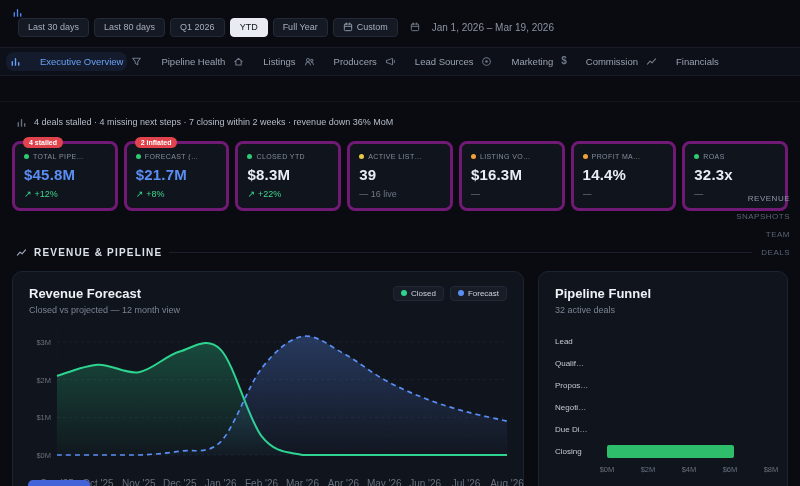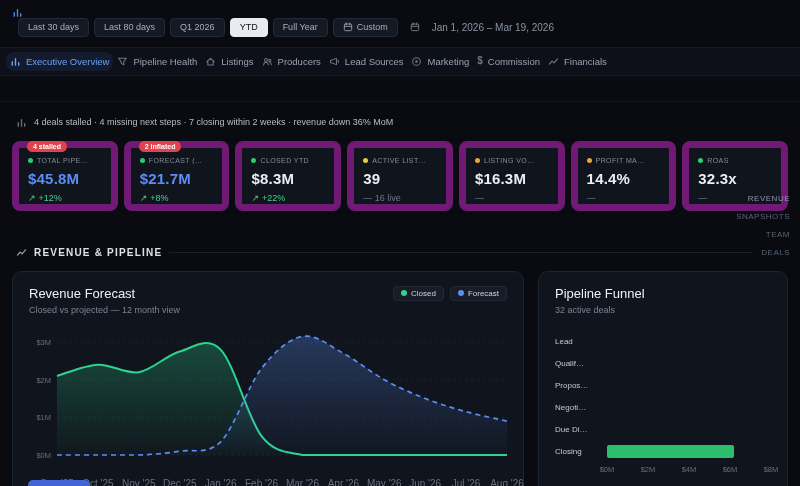--- a/index.html
+++ b/index.html
@@ -12,33 +12,33 @@
   .fbtn{display:inline-flex;align-items:center;gap:4px;background:#151924;border:1px solid #232a38;
         color:#a6aebc;font-size:9px;font-family:inherit;padding:3px 9px;border-radius:4px;
         line-height:1.2;white-space:nowrap;cursor:pointer}
   .fbtn.active{background:#e8ebf2;border-color:#e8ebf2;color:#11141b;font-weight:normal}
   .fbtn .ic{display:inline-flex;color:#8b93a3}
   .daterange{display:flex;align-items:flex-start;gap:12px;font-size:10px;color:#8b93a3;white-space:nowrap}
   .daterange .ic{display:inline-flex;color:#6d7684}
 
   .tabs{margin-top:10px;height:27px;display:flex;align-items:center;padding:0 6px;background:#0d1018;
         border-top:1px solid #161b26;border-bottom:1px solid #161b26;overflow:hidden;white-space:nowrap}
-  .tab{display:inline-flex;align-items:center;gap:5px;padding:4px 4px;font-size:9.5px;color:#99a2b1;
+  .tab{display:inline-flex;align-items:center;gap:19px;padding:4px 4px;font-size:9.5px;color:#99a2b1;
        background:none;border:none;font-family:inherit;cursor:pointer;border-radius:8px;flex:0 0 auto}
   .tab .ic{display:inline-flex;color:#6e7787}
   .tab.active{color:#6aa2f7;background:rgba(74,130,240,.10)}
   .tab.active .ic{color:#6aa2f7}
   .txt-ic{font-size:10px;font-weight:bold;line-height:1}
 
   .subdivider{margin-top:25px;border-top:1px solid #12161f}
   .alert{display:flex;align-items:center;gap:7px;padding:0 16px;margin-top:15px;font-size:9px;color:#b6bdca}
   .alert .ic{display:inline-flex;color:#67707f}
 
   .kpis{display:flex;gap:6px;padding:0 12px;margin-top:13px}
-  .kpi{position:relative;flex:1 1 0;min-width:0;background:#10141c;border:7px solid #701a75;border-radius:8px;
+  .kpi{position:relative;flex:1 1 0;min-width:0;background:#10141c;border:3px solid #701a75;border-radius:8px;
        padding:9px 9px 8px;height:70px;box-sizing:border-box;cursor:pointer}
   .badge{position:absolute;top:-7px;left:8px;background:#e0434b;color:#fff;font-size:7px;font-weight:bold;
          padding:2px 6px;border-radius:999px;white-space:nowrap}
   .krow{display:flex;align-items:center;gap:4px;min-width:0}
   .dot{width:5px;height:5px;border-radius:50%;flex:0 0 auto}
   .klabel{font-size:7px;letter-spacing:.4px;color:#848d9d;white-space:nowrap;overflow:hidden;text-overflow:ellipsis}
   .kval{margin-top:6px;font-size:15px;font-weight:bold;color:#e9edf4;letter-spacing:.2px}
   .kval.blue{color:#5b8ef5}
   .kdelta{margin-top:6px;font-size:9px;display:flex;gap:3px;align-items:center}
   .kdelta.up{color:#3fd68f}.kdelta.down{color:#f46a6a}
@@ -53,21 +53,21 @@
   .section-head .ic{color:#9aa7bb;display:inline-flex}
   .sec-title{font-size:10px;font-weight:bold;letter-spacing:1.2px;color:#dde2ea;white-space:nowrap}
   .sec-line{flex:1;height:1px;background:#1a202c;margin-right:34px}
 
   .charts{display:flex;gap:14px;padding:0 12px;margin-top:13px;align-items:stretch}
   .card{background:#10141c;border:1px solid #1d2431;border-radius:10px;padding:14px 16px;
         box-sizing:border-box;height:252px}
   .card.rev{flex:0 0 512px;max-width:512px}
   .card.fun{flex:1;min-width:0}
   .chead{display:flex;justify-content:space-between;align-items:flex-start}
-  .ctitle{font-size:13px;font-weight:normal;color:#eef1f6}
+  .ctitle{font-size:13px;font-weight:bold;color:#eef1f6}
   .csub{margin-top:4px;font-size:9px;color:#7b8494}
   .legend{display:flex;gap:6px}
   .lgi{display:inline-flex;align-items:center;gap:4px;background:#171c27;border:1px solid #222936;
        border-radius:4px;padding:2px 7px;font-size:8px;color:#cdd4df;cursor:pointer}
   .lgdot{width:6px;height:6px;border-radius:50%}
 
   .plotwrap{margin-top:12px;margin-left:28px}
   .plot{position:relative;height:128px}
   .plot svg{position:absolute;inset:0;width:100%;height:100%;overflow:visible}
   .ylab{position:absolute;right:100%;margin-right:6px;font-size:7.5px;color:#68717f;

